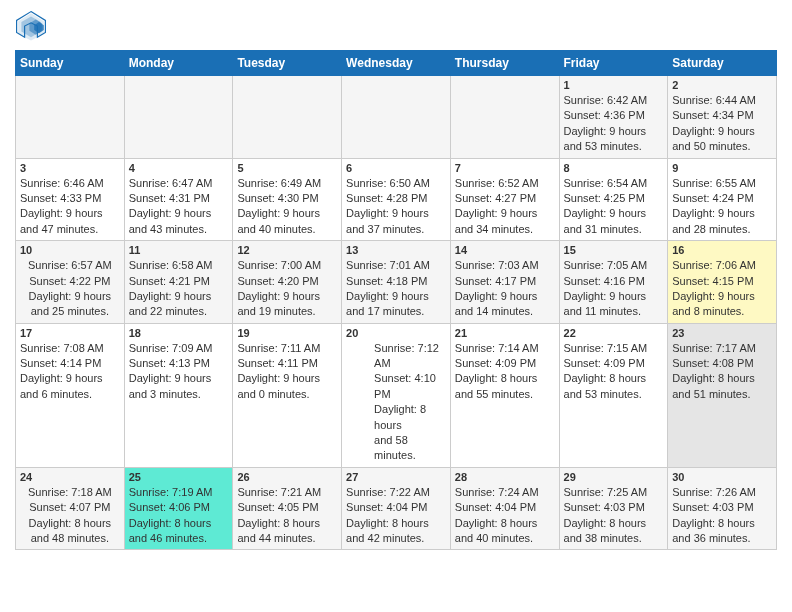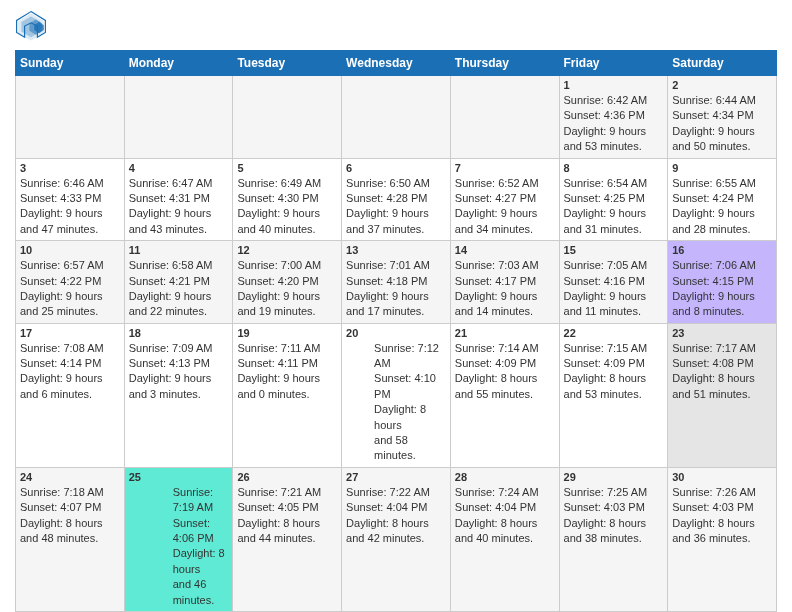--- a/index.html
+++ b/index.html
@@ -200,21 +200,21 @@
             <span class="day-num">9</span>
             <div class="day-info" style="white-space: pre-line;">Sunrise: 6:55 AM
 Sunset: 4:24 PM
 Daylight: 9 hours
 and 28 minutes.</div>
           </td>
         </tr>
         <tr>
           <td style="background: rgb(245, 245, 245);">
             <span class="day-num">10</span>
-            <div class="day-info" style="white-space: pre-line;">Sunrise: 6:57 AM
+            <div class="day-info" style="white-space: pre-line; text-align: center;">Sunrise: 6:57 AM
 Sunset: 4:22 PM
 Daylight: 9 hours
 and 25 minutes.</div>
           </td>
           <td style="background: rgb(245, 245, 245);">
             <span class="day-num">11</span>
             <div class="day-info" style="white-space: pre-line;">Sunrise: 6:58 AM
 Sunset: 4:21 PM
 Daylight: 9 hours
 and 22 minutes.</div>
@@ -240,21 +240,21 @@
 Daylight: 9 hours
 and 14 minutes.</div>
           </td>
           <td style="background: rgb(245, 245, 245);">
             <span class="day-num">15</span>
             <div class="day-info" style="white-space: pre-line;">Sunrise: 7:05 AM
 Sunset: 4:16 PM
 Daylight: 9 hours
 and 11 minutes.</div>
           </td>
-          <td style="background: #c4b5fd;">
+          <td style="background: #fef9c3;">
             <span class="day-num">16</span>
             <div class="day-info" style="white-space: pre-line;">Sunrise: 7:06 AM
 Sunset: 4:15 PM
 Daylight: 9 hours
 and 8 minutes.</div>
           </td>
         </tr>
         <tr>
           <td style="background: rgb(255, 255, 255);">
             <span class="day-num">17</span>
@@ -302,28 +302,28 @@
             <span class="day-num">23</span>
             <div class="day-info" style="white-space: pre-line;">Sunrise: 7:17 AM
 Sunset: 4:08 PM
 Daylight: 8 hours
 and 51 minutes.</div>
           </td>
         </tr>
         <tr>
           <td style="background: rgb(245, 245, 245);">
             <span class="day-num">24</span>
-            <div class="day-info" style="white-space: pre-line;">Sunrise: 7:18 AM
+            <div class="day-info" style="white-space: pre-line; text-align: center;">Sunrise: 7:18 AM
 Sunset: 4:07 PM
 Daylight: 8 hours
 and 48 minutes.</div>
           </td>
           <td style="background: #5eead4;">
             <span class="day-num">25</span>
-            <div class="day-info" style="white-space: pre-line; margin-left: 44px;">Sunrise: 7:19 AM
+            <div class="day-info" style="white-space: pre-line;">Sunrise: 7:19 AM
 Sunset: 4:06 PM
 Daylight: 8 hours
 and 46 minutes.</div>
           </td>
           <td style="background: rgb(245, 245, 245);">
             <span class="day-num">26</span>
             <div class="day-info" style="white-space: pre-line;">Sunrise: 7:21 AM
 Sunset: 4:05 PM
 Daylight: 8 hours
 and 44 minutes.</div>

